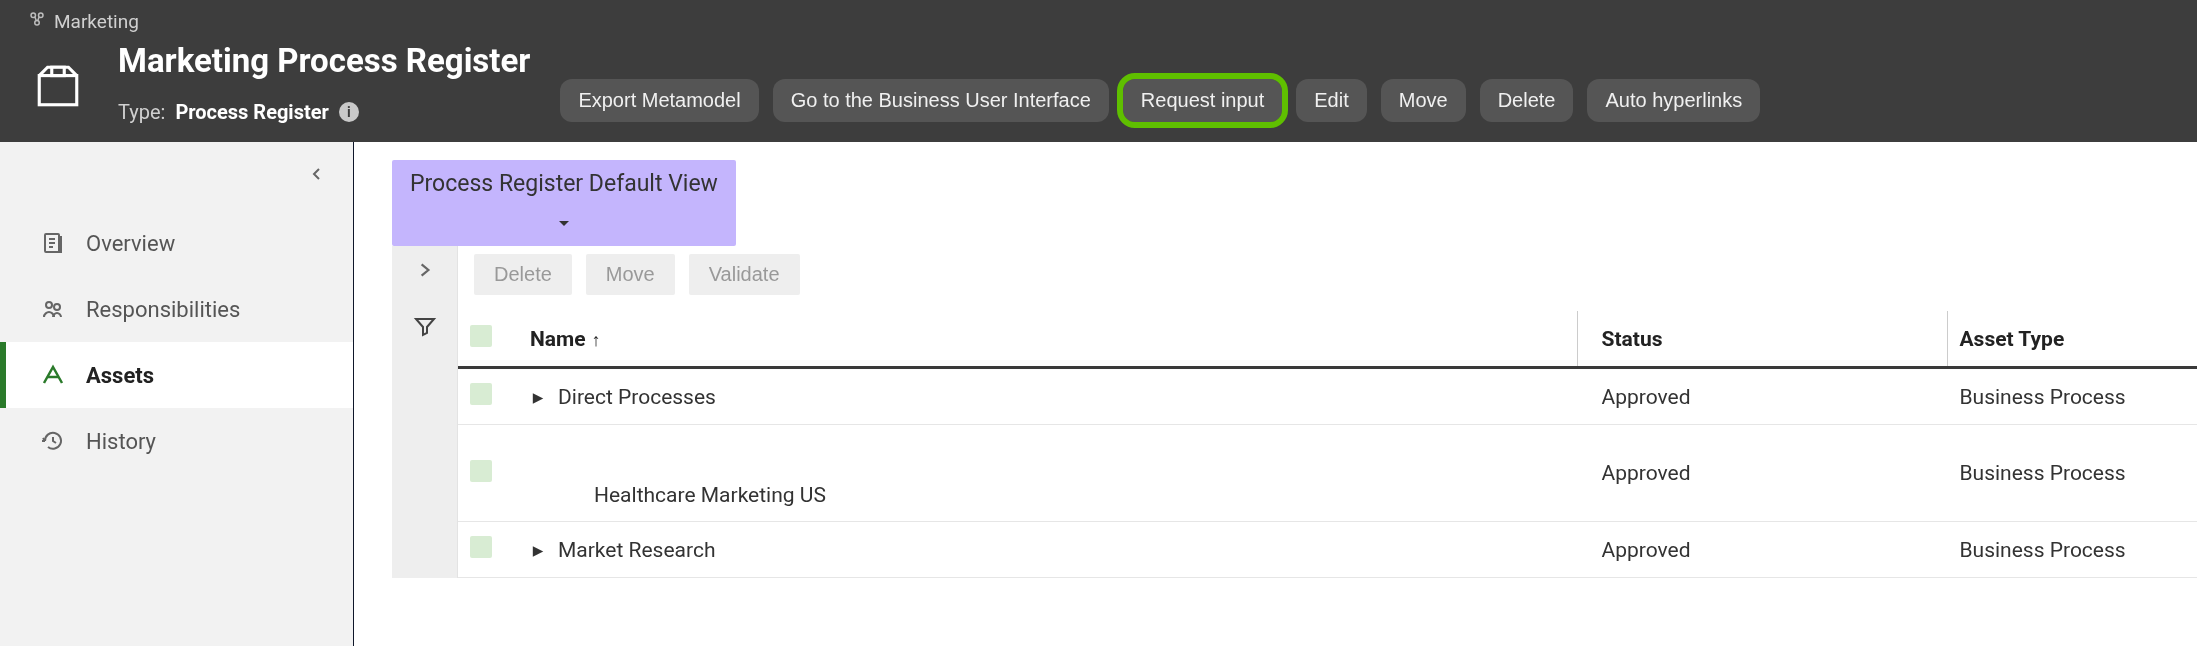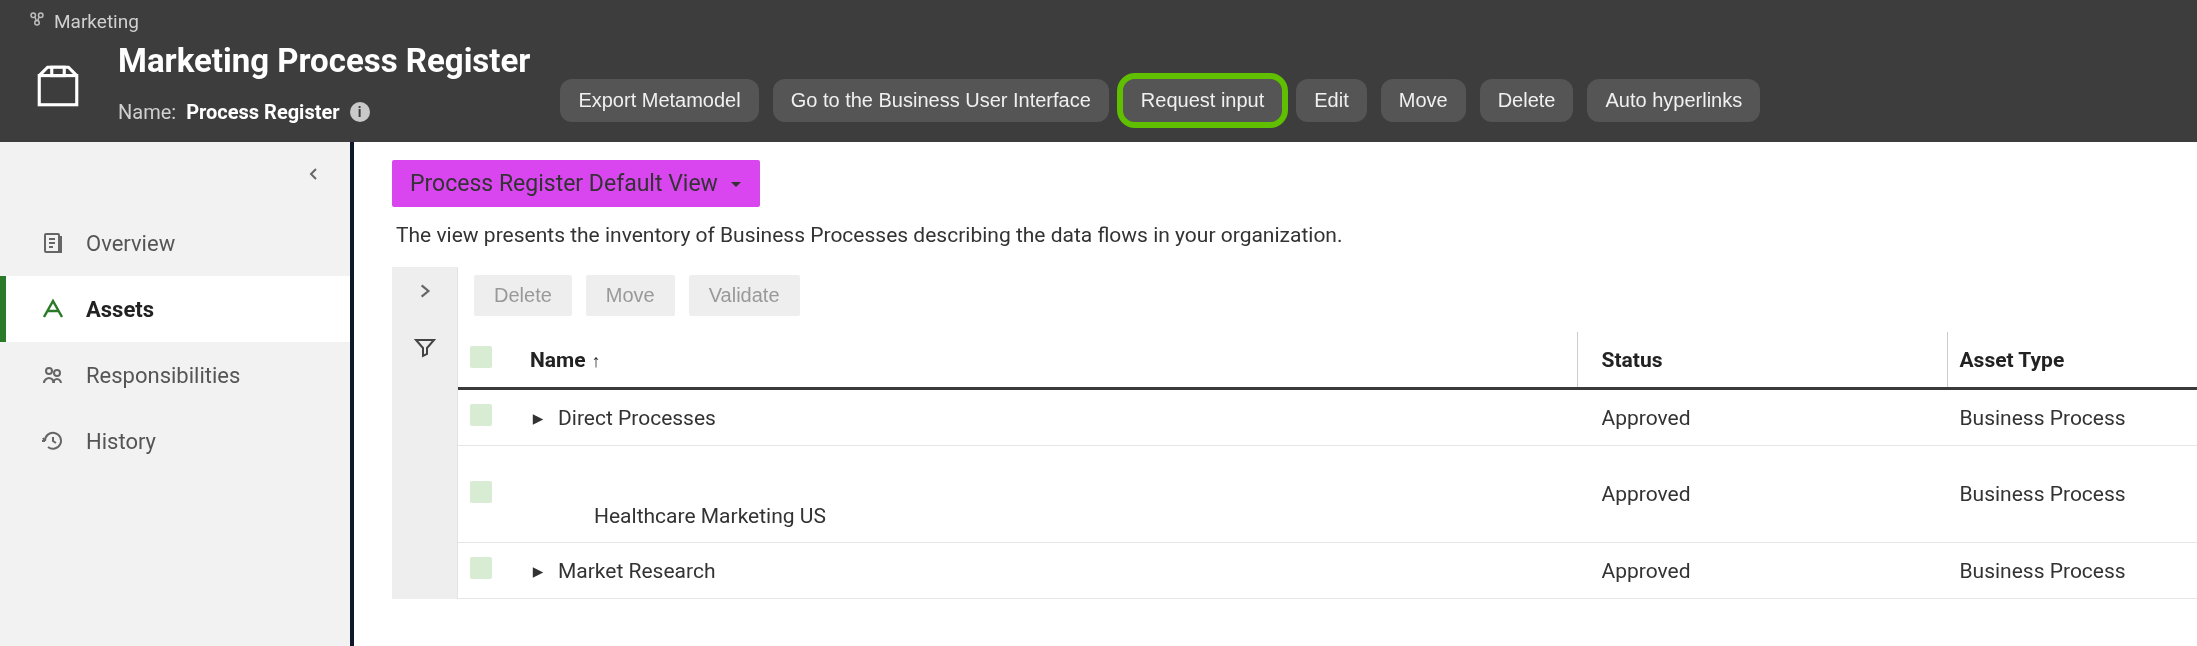--- a/index.html
+++ b/index.html
@@ -56,42 +56,43 @@
   }
   .hdr-btn.highlight { outline: 6px solid #5fbf00; }
 
   
   .body {
     display: flex; flex: 1; min-height: 0;
   }
 
   
   .sidebar {
-    width: 354px; background: #f2f2f2; border-right: 4px solid #0f172a;
+    width: 354px; background: #f2f2f2; border-right: 1px solid #0f172a;
     display: flex; flex-direction: column; padding-top: 14px;
   }
   .sidebar-collapse {
     align-self: flex-end; padding: 10px 28px 24px 0; color: #666; cursor: pointer;
   }
   .sidebar-collapse svg { width: 16px; height: 16px; }
   .side-item {
     display: flex; align-items: center; gap: 20px; padding: 20px 0 20px 40px;
     font-size: 22px; color: #555; cursor: pointer;
   }
   .side-item .icon { width: 26px; height: 26px; display:flex; align-items:center; justify-content:center; color:#666; }
   .side-item.active { background: #fff; color:#222; font-weight:700; border-left: 6px solid #2a7a2a; padding-left: 34px; }
   .side-item.active .icon { color:#2a7a2a; }
 
   
   .main {
     flex: 1; padding: 18px 0 0 38px; display:flex; flex-direction:column; min-width:0;
   }
   .view-selector {
-    display:inline-flex; align-items:center; gap:12px; background:#d946ef; padding:10px 18px; font-size:23px; color:#333; cursor:pointer; border-radius:2px;
+    display:inline-flex; align-items:center; gap:12px; background:#c4b5fd; padding:10px 18px; font-size:23px; color:#333; cursor:pointer; border-radius:2px;
     width: fit-content;
+    flex-direction: column;
   }
   .view-desc { font-size: 21px; color:#333; padding: 16px 4px 20px 4px; }
 
   .table-wrap { display:flex; }
   .table-gutter {
     width: 66px; background:#eee; display:flex; flex-direction:column; align-items:center; padding-top:10px; gap:28px;
     border-right: 1px solid #e3e3e3;
   }
   .gutter-btn { width:28px; height:28px; display:flex; align-items:center; justify-content:center; color:#555; cursor:pointer; }
 
@@ -136,21 +137,21 @@
     <div class="header-icon">
       <svg viewBox="0 0 48 48" fill="none" stroke="#fff" stroke-width="3">
           <rect x="6" y="14" width="36" height="28"></rect>
           <path d="M6 14 L14 6 L34 6 L42 14"></path>
           <rect x="18" y="6" width="12" height="8" fill="#3d3d3d"></rect>
         </svg>
     </div>
     <div class="header-titleblock">
       <div class="page-title">Marketing Process Register</div>
       <div class="type-row">
-        <span class="type-label">Name:</span>
+        <span class="type-label">Type:</span>
         <span class="type-value">Process Register</span>
         <span class="info-circle">i</span>
       </div>
     </div>
     <div class="header-actions">
       <button class="hdr-btn">Export Metamodel</button>
       <button class="hdr-btn">Go to the Business User Interface</button>
       <button class="hdr-btn highlight">Request input</button>
       <button class="hdr-btn">Edit</button>
       <button class="hdr-btn">Move</button>
@@ -173,42 +174,42 @@
       <span class="icon">
         <svg viewBox="0 0 24 24" width="24" height="24" fill="none" stroke="currentColor" stroke-width="2">
             <rect x="4" y="3" width="14" height="18" rx="1"></rect>
             <path d="M8 8h6M8 12h6M8 16h4"></path>
             <path d="M18 6h2v15H8"></path>
           </svg>
       </span>
       <span>Overview</span>
     </div>
 
-    <div class="side-item active">
-      <span class="icon">
-        <svg viewBox="0 0 24 24" width="24" height="24" fill="none" stroke="currentColor" stroke-width="2.5">
-            <path d="M3 20 L12 4 L21 20"></path>
-            <path d="M7 14 H17"></path>
-          </svg>
-      </span>
-      <span>Assets</span>
-    </div>
-
     <div class="side-item">
       <span class="icon">
         <svg viewBox="0 0 24 24" width="24" height="24" fill="none" stroke="currentColor" stroke-width="2">
             <circle cx="8" cy="8" r="3"></circle>
             <circle cx="16" cy="10" r="3"></circle>
             <path d="M3 20c0-3 3-5 5-5s5 2 5 5"></path>
             <path d="M12 20c0-2 2-4 4-4s4 2 4 4"></path>
           </svg>
       </span>
       <span>Responsibilities</span>
     </div>
 
+    <div class="side-item active">
+      <span class="icon">
+        <svg viewBox="0 0 24 24" width="24" height="24" fill="none" stroke="currentColor" stroke-width="2.5">
+            <path d="M3 20 L12 4 L21 20"></path>
+            <path d="M7 14 H17"></path>
+          </svg>
+      </span>
+      <span>Assets</span>
+    </div>
+
     <div class="side-item">
       <span class="icon">
         <svg viewBox="0 0 24 24" width="24" height="24" fill="none" stroke="currentColor" stroke-width="2">
             <path d="M4 12a8 8 0 1 1 3 6"></path>
             <path d="M4 12H1M4 12l-2-3"></path>
             <path d="M12 8v4l3 2"></path>
           </svg>
       </span>
       <span>History</span>
     </div>
@@ -217,21 +218,20 @@
 
   <div class="main">
     <div class="view-selector">
       <span>Process Register Default View</span>
       <span>
         <svg viewBox="0 0 12 12" width="12" height="12" fill="#333">
             <path d="M1 3 L6 8 L11 3 Z"></path>
           </svg>
       </span>
     </div>
-    <div class="view-desc">The view presents the inventory of Business Processes describing the data flows in your organization.</div>
 
     <div class="table-wrap">
       <div class="table-gutter">
         <span class="gutter-btn">
           <svg viewBox="0 0 16 16" width="18" height="18" fill="none" stroke="#666" stroke-width="2">
               <path d="M5 3 L11 8 L5 13"></path>
             </svg>
         </span>
         <span class="gutter-btn">
           <svg viewBox="0 0 24 24" width="24" height="24" fill="none" stroke="#444" stroke-width="2">

